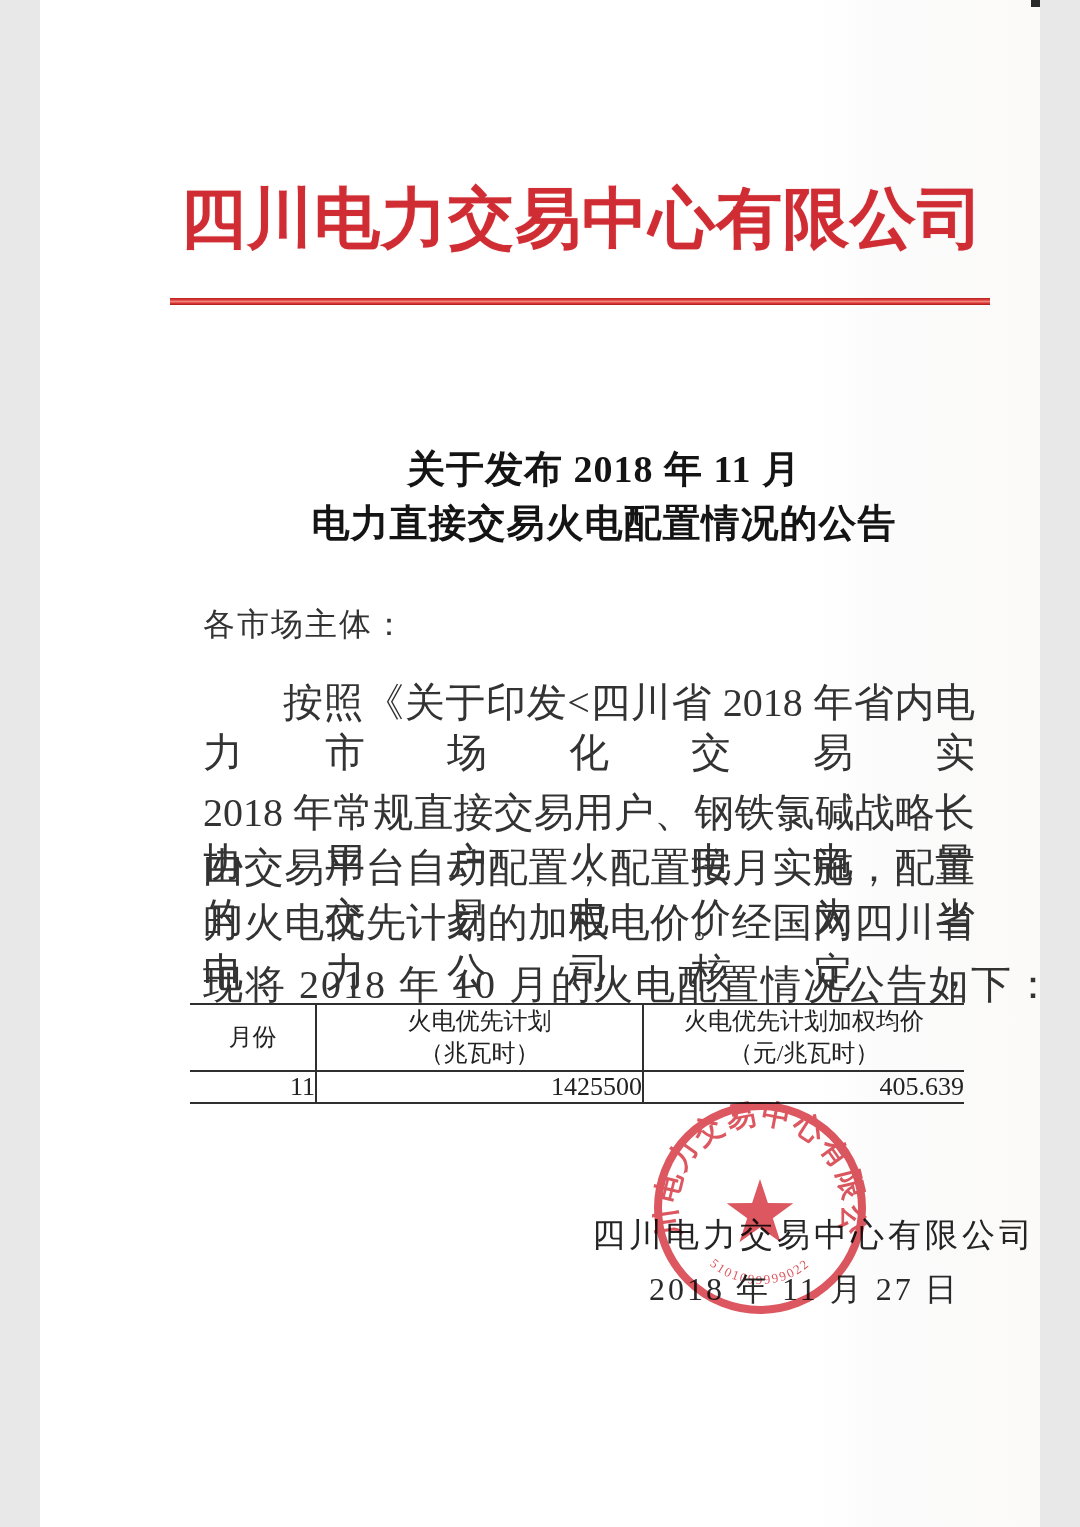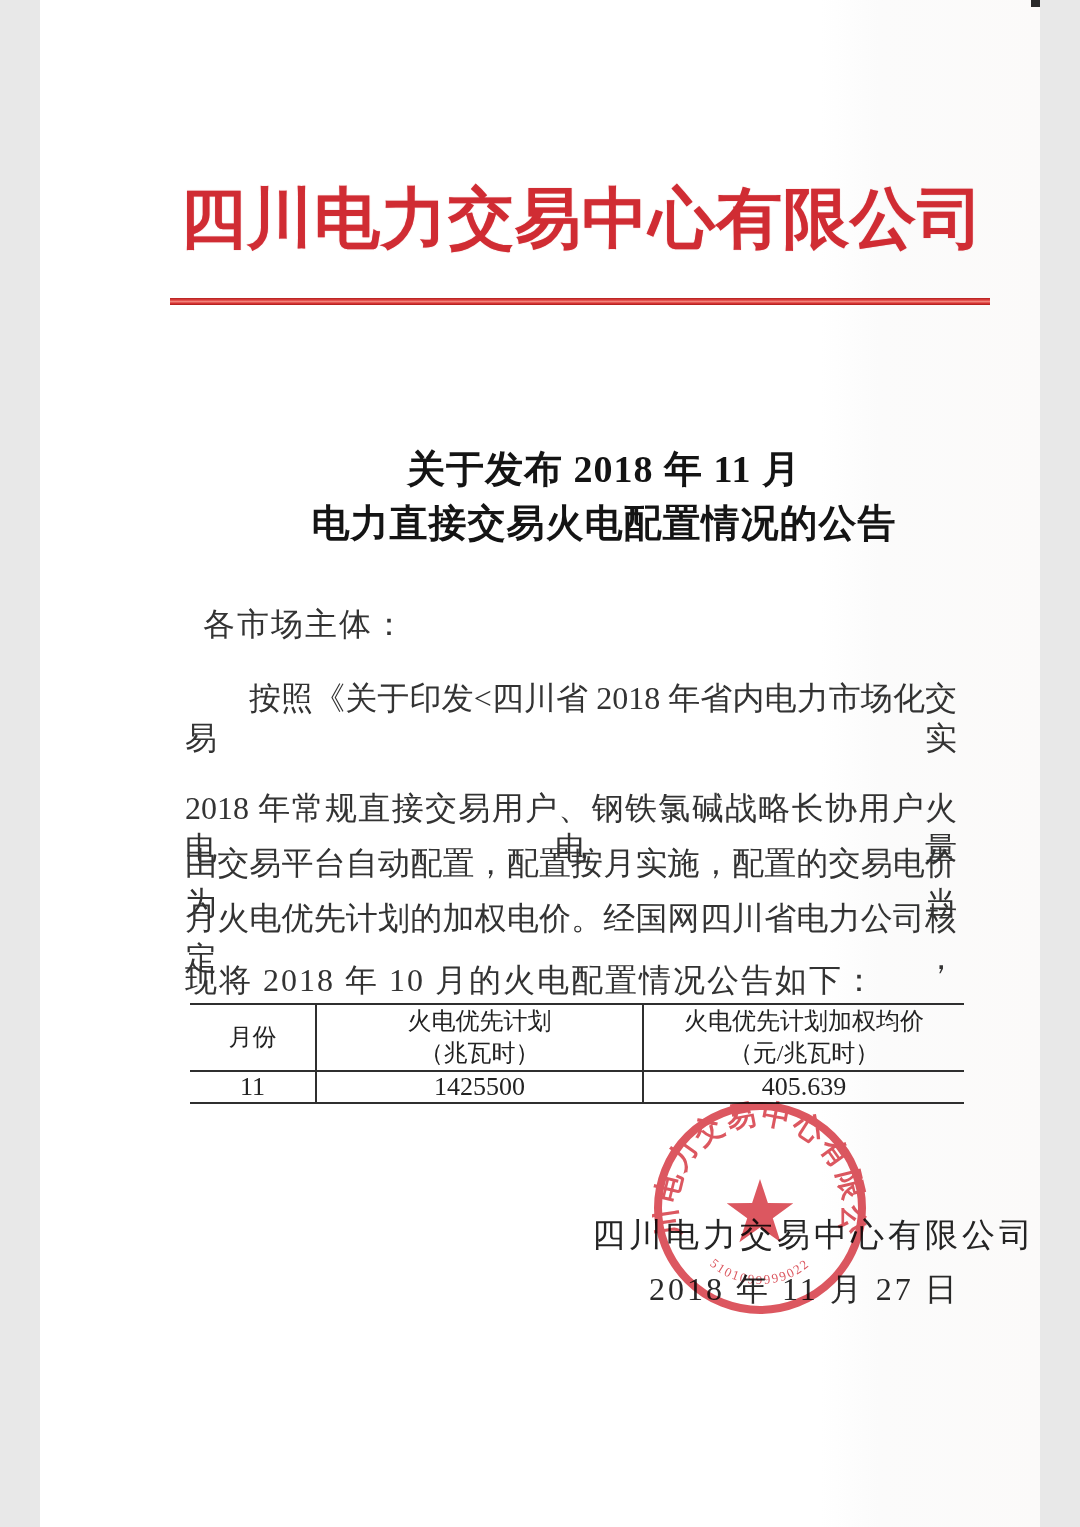--- a/index.html
+++ b/index.html
@@ -36,22 +36,22 @@
     font-size:38px;font-weight:bold;color:#141414;line-height:1;
     letter-spacing:1px;white-space:nowrap;padding-left:24px;
   }
   .notice-title.l1{top:450px;}
   .notice-title.l2{top:504px;}
   .salutation{
     position:absolute;left:163px;top:608px;
     font-size:32px;line-height:1;color:#333;letter-spacing:2px;
   }
   .body-line{
-    position:absolute;left:145px;width:772px;
-    font-size:32px;line-height:1.25;color:#333;
+    position:absolute;left:163px;width:772px;
+    font-size:40px;line-height:1.25;color:#333;
     text-align:justify;text-align-last:justify;
     white-space:nowrap;
   }
   .body-line.justified{white-space:normal;}
   .body-line.indent{text-indent:2em;}
   .body-line.last{text-align-last:left;letter-spacing:2px;}
   
   .plan-table{
     position:absolute;left:150px;top:1003px;width:770px;
     border-collapse:collapse;table-layout:fixed;
@@ -61,20 +61,21 @@
   .plan-table td{
     padding:0;text-align:center;vertical-align:middle;
   }
   .plan-table .hdr td{
     height:60px;font-size:24px;line-height:1.35;font-weight:500;
     border-top:2px solid #2f2f2f;border-bottom:2px solid #2f2f2f;
   }
   .plan-table .data td{
     height:29px;font-size:26px;
     border-bottom:2px solid #2f2f2f;
+    text-align:right;
   }
   .plan-table td.sep{border-left:2px solid #2f2f2f;}
   .col-month{width:125px;}
   .col-plan{width:325px;}
   .col-price{width:320px;}
   
   .sign-company{
     position:absolute;left:552px;top:1219px;
     font-size:33px;line-height:1;color:#242424;letter-spacing:4px;white-space:nowrap;
   }

